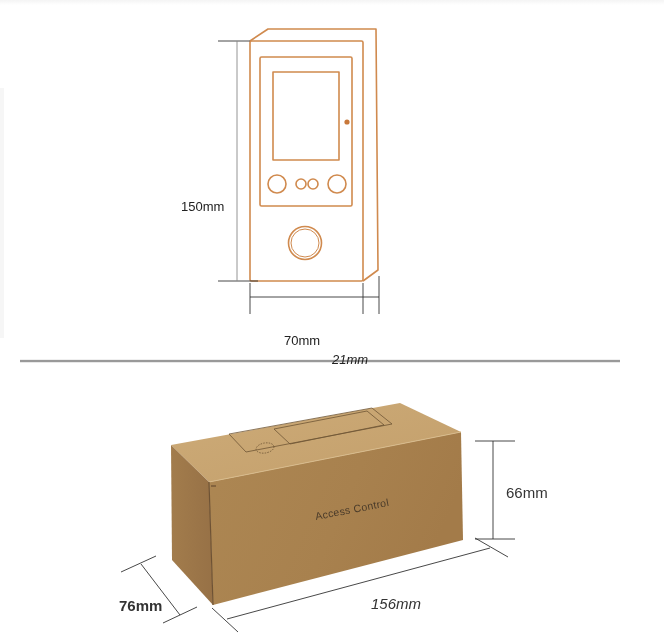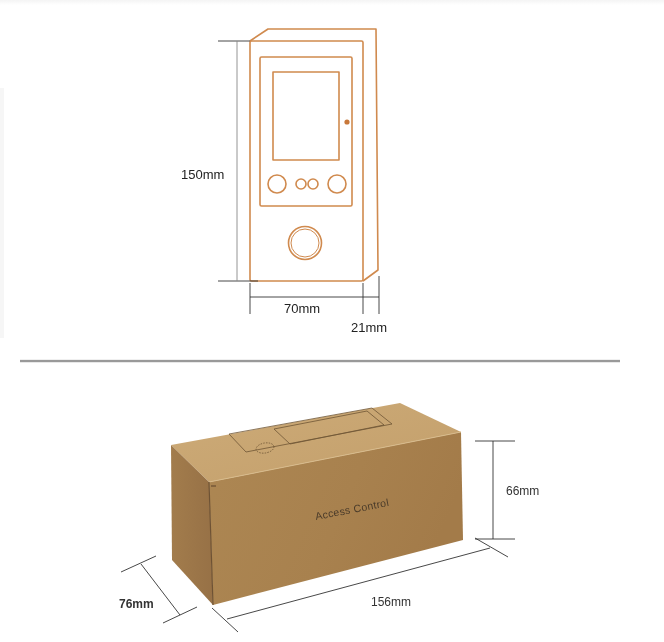--- a/index.html
+++ b/index.html
@@ -43,22 +43,22 @@
       height: 2px;
       background: #999999;
       box-shadow: 0 1px 0 #e8e8e8, 0 -1px 0 #f0f0f0;
     }
     .dim-label {
       position: absolute;
       color: #222222;
       white-space: nowrap;
       line-height: 1;
     }
-    .dim-lg { font-size: 13px; }
-    .dim-sm { font-size: 12px; color: #333333; }
+    .dim-lg { font-size: 13px; margin-top: 32px; }
+    .dim-sm { font-size: 15px; color: #333333; }
     .box-label {
       position: absolute;
       left: 352px;
       top: 509px;
       transform: translate(-50%, -50%) rotate(-11deg);
       font-size: 10.5px;
       color: #4a3b2a;
       letter-spacing: 0.3px;
       white-space: nowrap;
     }
@@ -148,18 +148,18 @@
     <line x1="121" y1="572" x2="156" y2="556"></line>
     <line x1="163" y1="623" x2="197" y2="607"></line>
     <line x1="141" y1="564" x2="180" y2="615"></line>
   </g>
 </svg>
 
 <div class="divider"></div>
 
 <span class="dim-label dim-lg" style="left:181px; top:168px;">150mm</span>
 <span class="dim-label dim-lg" style="left:284px; top:302px;">70mm</span>
-<span class="dim-label dim-lg" style="left:351px; top:321px;">21mm</span>
+<span class="dim-label dim-lg" style="left:332px; top:321px;font-style:italic;">21mm</span>
 
 <span class="box-label">Access Control</span>
 <span class="dim-label dim-sm" style="left:506px; top:485px;">66mm</span>
-<span class="dim-label dim-sm" style="left:371px; top:596px;">156mm</span>
+<span class="dim-label dim-sm" style="left:371px; top:596px;font-style:italic;">156mm</span>
 <span class="dim-label dim-sm" style="left:119px; top:598px;font-weight:bold;">76mm</span>
 
 </body></html>

